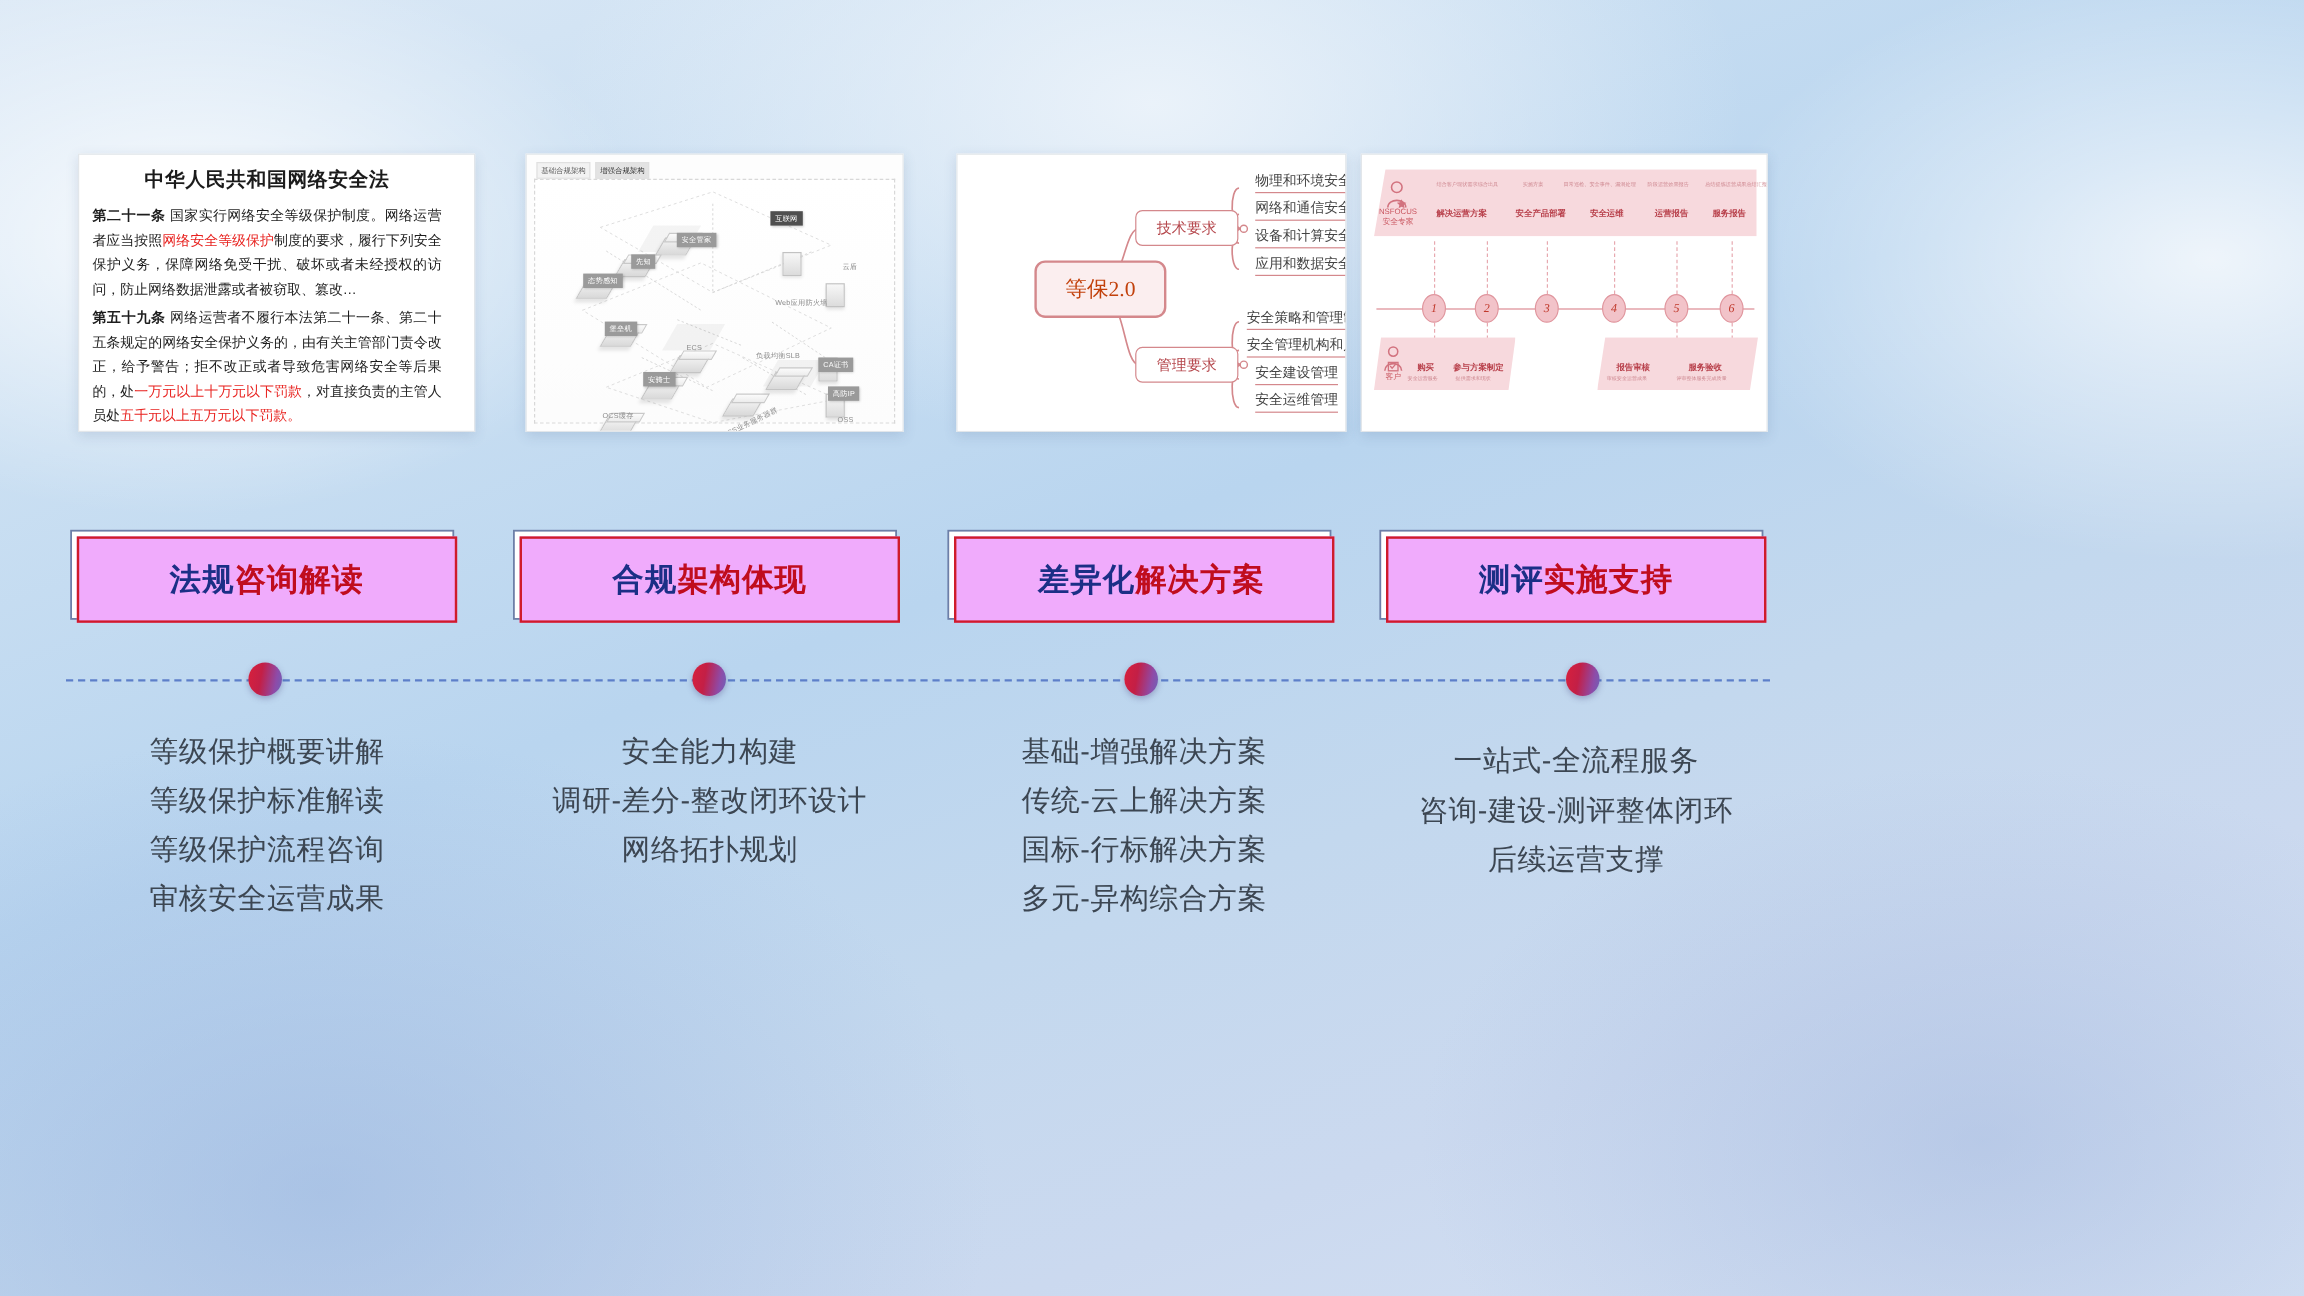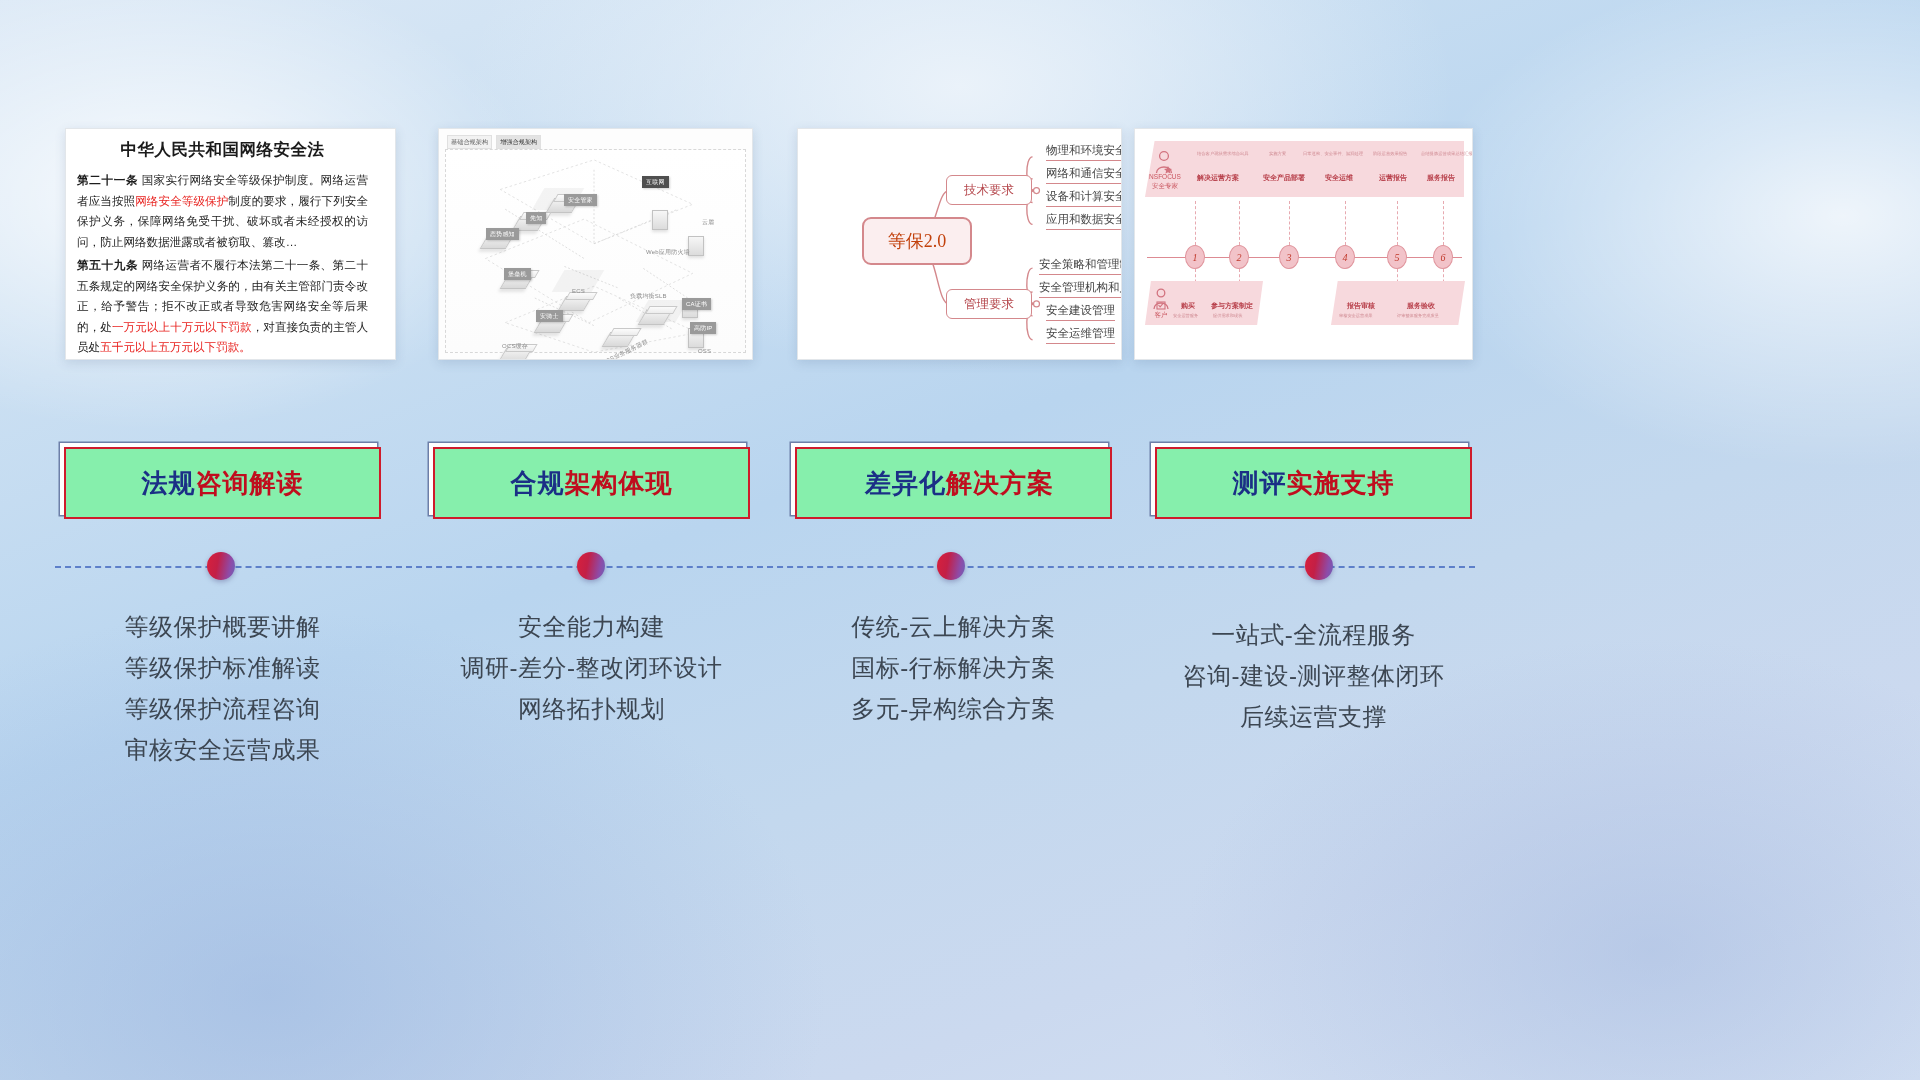--- a/index.html
+++ b/index.html
@@ -122,21 +122,21 @@
     font-size: 10px; font-style: italic; display: flex; align-items: center; justify-content: center;
     font-family: "Liberation Serif", serif;
   }
   .nsf-tick { position: absolute; width: 1px; border-left: 1px dashed #e7a9b0; }
   .nsf-b { position: absolute; font-size: 7px; color: #b8404b; font-weight: bold; white-space: nowrap; }
   .nsf-bs { position: absolute; font-size: 4.2px; color: #cf8a92; white-space: nowrap; }
   .nsf-icon { position: absolute; }
 
   
   .banner {
-    position: absolute; top: 447px; height: 72px; background: #86efac;
+    position: absolute; top: 447px; height: 72px; background: #f0abfc;
     border: 2px solid #cf1b2b;
     box-shadow: -4px -4px 0 0 #ffffff, -4px -4px 0 1.5px #6d7fa8;
     display: flex; align-items: center; justify-content: center;
   }
   .banner-txt { font-size: 26px; font-weight: bold; letter-spacing: 1px; white-space: nowrap; }
   .banner-txt .b { color: #1b2f86; }
   .banner-txt .r { color: #c00d1e; }
   .b1 { left: 64px;   width: 317px; }
   .b2 { left: 433px;  width: 317px; }
   .b3 { left: 795px;  width: 317px; padding-left: 12px; }
@@ -368,20 +368,21 @@
   <div class="item">等级保护标准解读</div>
   <div class="item">等级保护流程咨询</div>
   <div class="item">审核安全运营成果</div>
 </div>
 <div class="col col2">
   <div class="item">安全能力构建</div>
   <div class="item">调研-差分-整改闭环设计</div>
   <div class="item">网络拓扑规划</div>
 </div>
 <div class="col col3">
+  <div class="item">基础-增强解决方案</div>
   <div class="item">传统-云上解决方案</div>
   <div class="item">国标-行标解决方案</div>
   <div class="item">多元-异构综合方案</div>
 </div>
 <div class="col col4">
   <div class="item">一站式-全流程服务</div>
   <div class="item">咨询-建设-测评整体闭环</div>
   <div class="item">后续运营支撑</div>
 </div>
 

